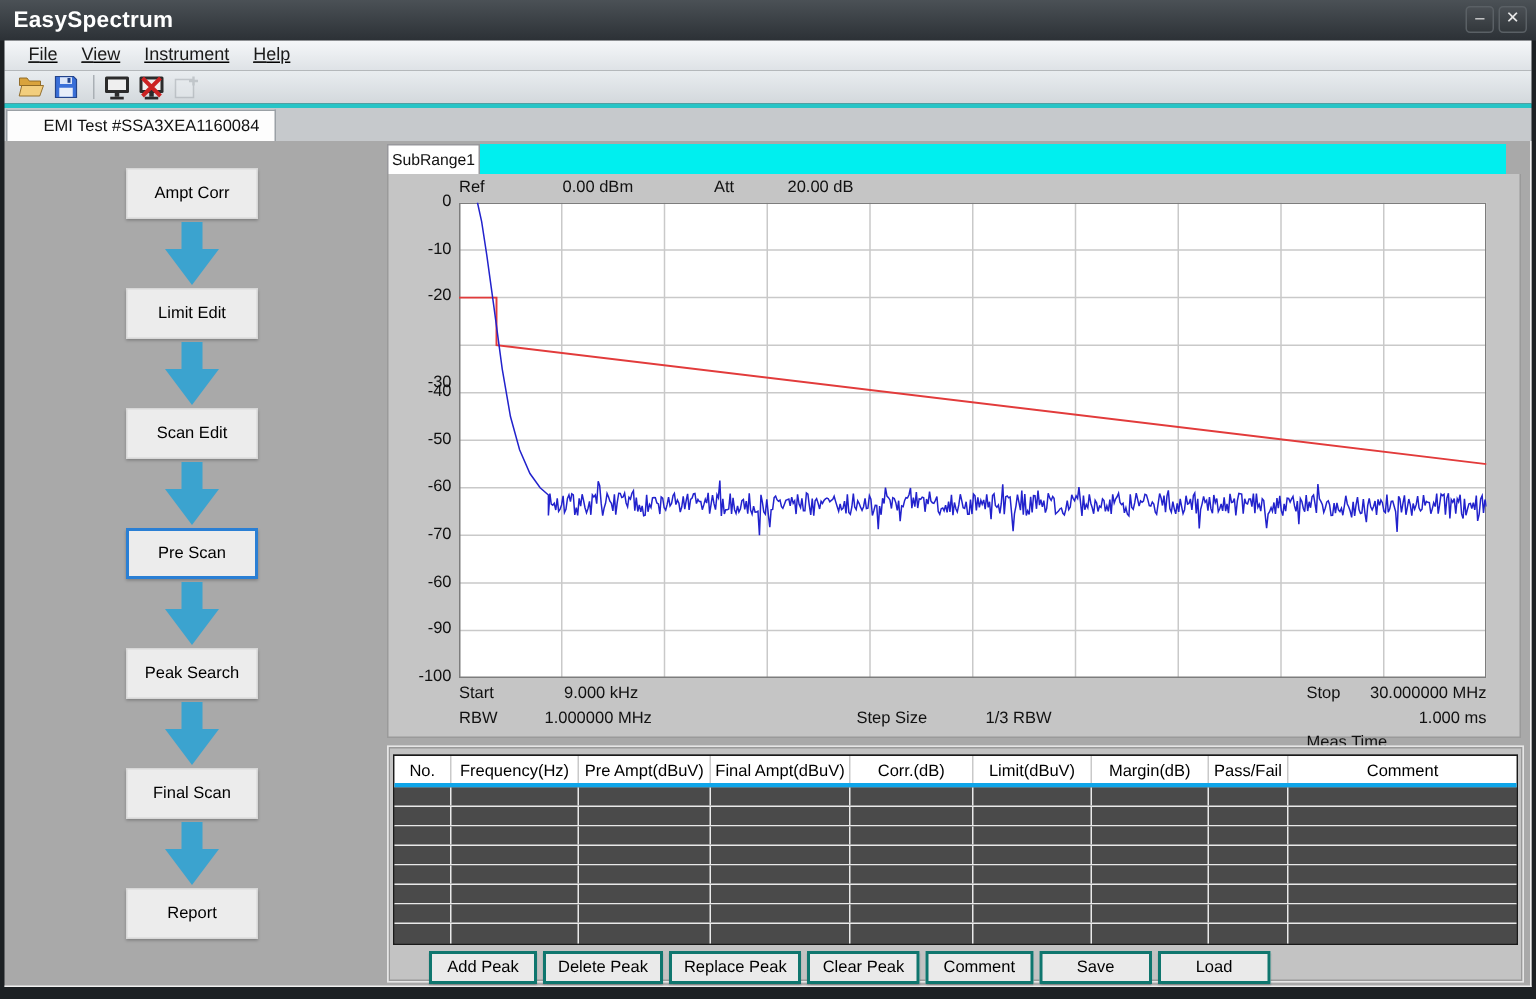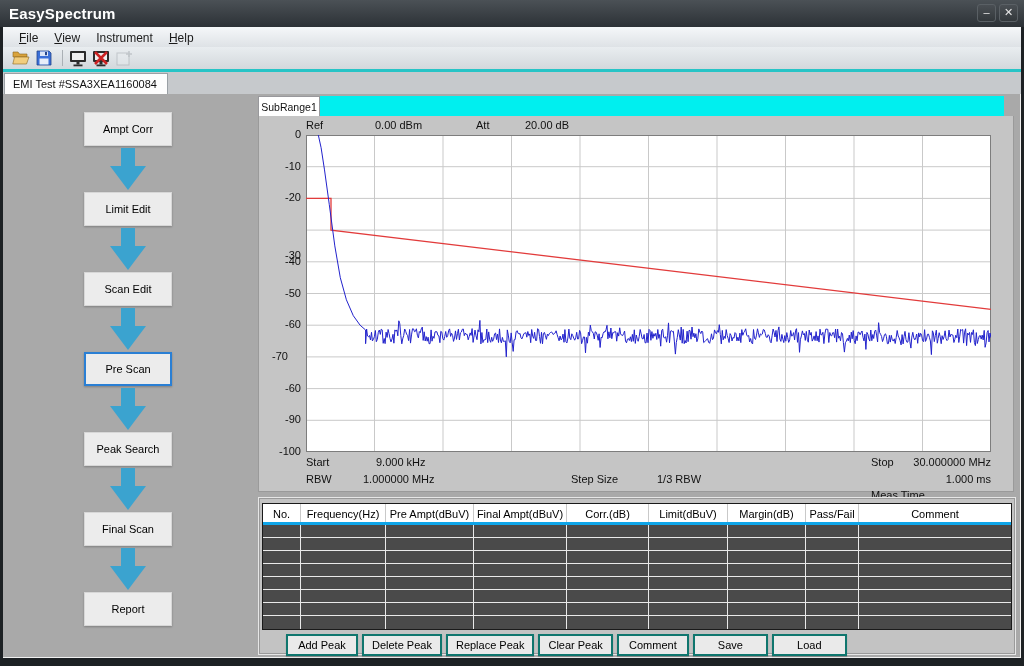--- a/index.html
+++ b/index.html
@@ -9,36 +9,36 @@
   
   .titlebar { position:absolute; left:0; top:0; width:1024px; height:27px;
     background:linear-gradient(#4b5156,#2c3136); display:flex; align-items:center; }
   .title-text { color:#fff; font-weight:bold; font-size:15px; padding-left:9px; letter-spacing:.2px; }
   .win-btns { position:absolute; right:6px; top:4px; display:flex; gap:3px; }
   .win-btn { width:19px; height:18px; background:linear-gradient(#4a4f54,#33383c); border:1px solid #5a6065;
     border-radius:3px; color:#e8e8e8; font-size:11px; line-height:15px; text-align:center; cursor:default; }
 
   
   .menubar { position:absolute; left:3px; top:27px; width:1018px; height:20px;
-    background:linear-gradient(#f5f7f9,#dee2e6); display:flex; align-items:flex-end; padding-left:8px; }
+    background:linear-gradient(#f5f7f9,#dee2e6); display:flex; align-items:flex-start; padding-left:8px;text-decoration:underline; }
   .menu-item { font-size:12px; color:#1a1a1a; padding:2px 8px; }
   .menu-item u { text-decoration:underline; }
 
   
   .toolbar { position:absolute; left:3px; top:47px; width:1018px; height:22px;
     background:linear-gradient(#e9edf0,#d3d8dc); display:flex; align-items:center; padding-left:8px; }
   .tool-btn { width:20px; height:19px; margin-right:3px; display:flex; align-items:center; justify-content:center; }
   .tool-sep { width:1px; height:16px; background:#aab0b5; margin:0 5px; }
   .faded { opacity:.45; }
   .accent-line { position:absolute; left:3px; top:69px; width:1018px; height:3px; background:#27c4c6; }
 
   
   .tabbar { position:absolute; left:3px; top:72px; width:1018px; height:22px; background:#c6c9cc; }
   .emi-tab { position:absolute; left:1px; top:1px; height:21px; background:#fdfdfd; border:1px solid #9aa0a5;
-    border-bottom:none; font-size:11px; padding:4px 10px 0 8px; color:#111; }
+    border-bottom:none; font-size:11px; padding:4px 10px 0 24px; color:#111; }
 
   
   .main { position:absolute; left:3px; top:94px; width:1018px; height:564px; background:#a9a9a9;
     border-right:1px solid #f0f0f0; border-bottom:1px solid #f0f0f0; }
 
   
   .sidebar { position:absolute; left:0; top:0; width:250px; height:564px; }
   .flow { position:absolute; left:0; top:18px; width:250px; display:flex; flex-direction:column; align-items:center; }
   .step-btn { width:88px; height:34px; background:#ececec; border:1px solid #d7d7d7;
     font-size:11px; color:#000; display:flex; align-items:center; justify-content:center;
@@ -203,21 +203,21 @@
         <span class="ch-label" style="left:266px; top:3px;">20.00 dB</span>
 
         <div id="yticks">
             <span class="ytick" style="top: 12px; left: 0px;">0</span>
             <span class="ytick" style="top: 43.7px; left: 0px;">-10</span>
             <span class="ytick" style="top: 75.4px; left: 0px;">-20</span>
             <span class="ytick" style="top: 107.1px; left: 0px; margin-top: 26px;">-30</span>
             <span class="ytick" style="top: 138.8px; left: 0px;">-40</span>
             <span class="ytick" style="top: 170.5px; left: 0px;">-50</span>
             <span class="ytick" style="top: 202.2px; left: 0px;">-60</span>
-            <span class="ytick" style="top: 233.9px; left: 0px; text-align: center;">-70</span>
+            <span class="ytick" style="top: 233.9px; left: 0px;">-70</span>
             <span class="ytick" style="top: 265.6px; left: 0px;">-60</span>
             <span class="ytick" style="top: 297.3px; left: 0px;">-90</span>
             <span class="ytick" style="top: 329px; left: 0px;">-100</span>
           </div>
         <svg id="plot" class="plot-svg" width="685" height="317">
             <line x1="68.5" y1="0" x2="68.5" y2="317" stroke="#c9c9c9" stroke-width="1"></line>
             <line x1="137" y1="0" x2="137" y2="317" stroke="#c9c9c9" stroke-width="1"></line>
             <line x1="205.5" y1="0" x2="205.5" y2="317" stroke="#c9c9c9" stroke-width="1"></line>
             <line x1="274" y1="0" x2="274" y2="317" stroke="#c9c9c9" stroke-width="1"></line>
             <line x1="342.5" y1="0" x2="342.5" y2="317" stroke="#c9c9c9" stroke-width="1"></line>

